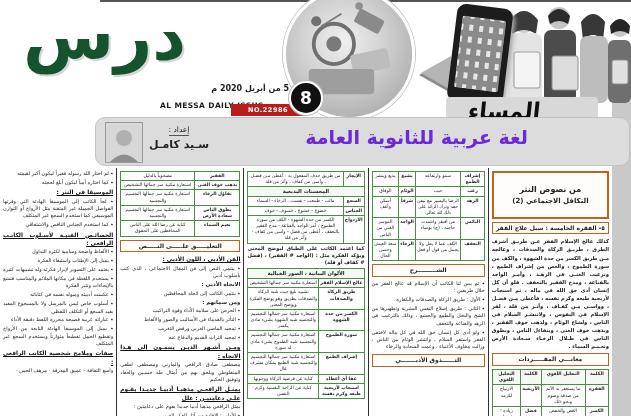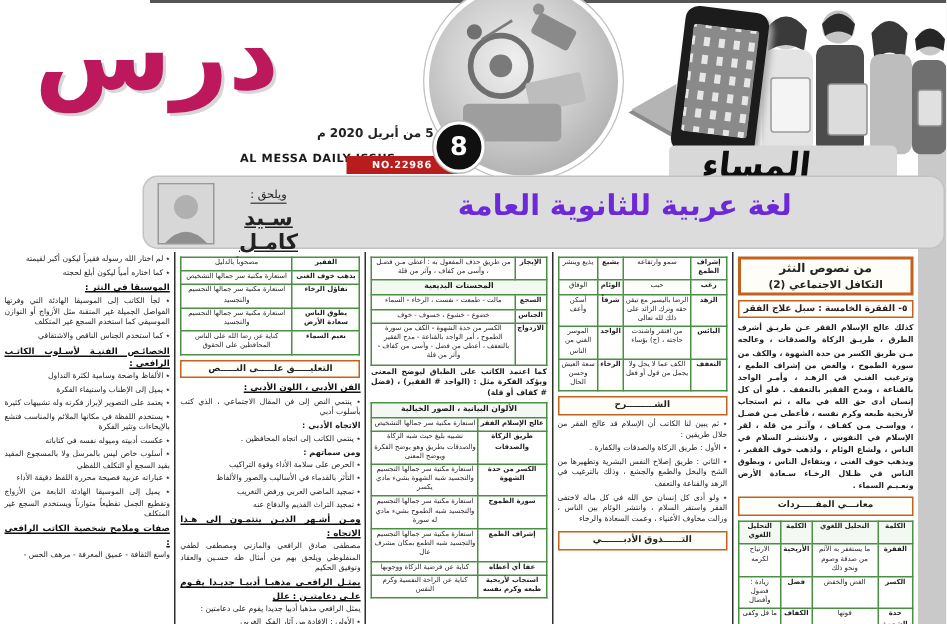--- a/index.html
+++ b/index.html
@@ -1,51 +1,51 @@
 <!DOCTYPE html>
 <html lang="ar"><head>
 <meta charset="utf-8">
 <style>
   html,body{margin:0;padding:0;}
   body{font-family:"DejaVu Sans",sans-serif;background:#eee;}
   #page{position:relative;width:631px;height:416px;background:#fff;overflow:hidden;direction:rtl;}
   
   #topline{position:absolute;top:0;left:100px;right:0;height:2px;background:#555;}
-  #logo-dars{position:absolute;left:16px;top:2px;width:170px;font-size:66px;font-weight:900;color:#be185d;line-height:1.05;direction:rtl;text-shadow:2px 2px 0 #d6d6d6;letter-spacing:-2px;}
+  #logo-dars{position:absolute;left:16px;top:2px;width:170px;font-size:66px;font-weight:900;color:#14532d;line-height:1.05;direction:rtl;text-shadow:2px 2px 0 #d6d6d6;letter-spacing:-2px;}
   #mast-date{position:absolute;left:203px;top:84px;width:108px;text-align:right;font-size:8px;font-weight:bold;color:#222;direction:rtl;}
   #mast-issueline{position:absolute;left:160px;top:101px;font-size:7.5px;font-weight:800;color:#1a1a1a;letter-spacing:.4px;direction:ltr;}
   #page-circle{position:absolute;left:289px;top:81px;width:30px;height:30px;border-radius:50%;background:#101010;color:#fff;font-size:17px;font-weight:bold;display:flex;align-items:center;justify-content:center;border:2px solid #fff;box-shadow:0 0 0 1px #bbb;z-index:6;direction:ltr;}
   #issue-bar{position:absolute;left:231px;top:104px;width:74px;height:12px;background:#b91c1c;color:#fff;font-size:6.5px;font-weight:bold;display:flex;align-items:center;justify-content:center;z-index:5;letter-spacing:.5px;direction:ltr;}
   #tech-photo{position:absolute;left:283px;top:-12px;width:126px;height:126px;border-radius:50%;background:radial-gradient(circle at 45% 40%,#f0f0f0 0%,#d2d2d2 40%,#9b9b9b 100%);border:3px solid #fff;box-shadow:0 0 0 1px #c2c2c2;z-index:2;overflow:hidden;}
   #tech-photo svg{width:100%;height:100%;}
   #arrow-icon{position:absolute;left:421px;top:56px;width:0;height:0;border-top:17px solid transparent;border-bottom:17px solid transparent;border-right:30px solid #b4b4b4;z-index:2;filter:drop-shadow(-2px 2px 0 #8b8b8b);}
   #phone-photo{position:absolute;left:452px;top:6px;width:56px;height:98px;background:#1c1c1c;border-radius:9px;transform:rotate(7deg);z-index:2;box-shadow:3px 3px 4px #aaa;}
   #phone-screen{position:absolute;left:6px;top:12px;right:6px;bottom:14px;background:#e6e6e6;background-image:linear-gradient(#8a8a8a 6px,transparent 6px),linear-gradient(90deg,#8a8a8a 6px,transparent 6px);background-size:10px 12px;background-position:2px 2px;border-radius:2px;}
   #students-photo{position:absolute;left:504px;top:0;width:127px;height:103px;z-index:1;}
   #paper-logo-box{position:absolute;left:446px;top:97px;width:152px;height:31px;background:#d8d8d8;border-radius:4px;z-index:3;}
   #paper-logo{position:absolute;left:468px;top:99px;font-size:22px;font-weight:900;color:#0e0e0e;z-index:4;transform:skewX(-6deg) scaleY(1.05);letter-spacing:-1px;}
   
   #title-band{position:absolute;left:95px;top:117px;width:533px;height:47px;background:#dcdcdc;border-radius:10px;border:1px solid #c2c2c2;z-index:7;}
   #author-photo{position:absolute;left:9px;top:4px;width:36px;height:39px;background:linear-gradient(#efefef,#bdbdbd);border:1px solid #999;overflow:hidden;}
   #author-photo svg{width:100%;height:100%;}
   #prepared{position:absolute;left:52px;top:7px;width:62px;text-align:center;font-size:7.5px;color:#222;direction:rtl;}
   #prepared .lbl{border-bottom:1px solid #555;display:inline-block;padding-bottom:1px;margin-bottom:2px;}
-  #prepared .auth{font-weight:bold;font-size:14px;text-decoration:underline;}
+  #prepared .auth{font-weight:bold;font-size:11px;}
   #main-title{position:absolute;left:120px;right:12px;top:8px;text-align:center;font-size:19px;font-weight:900;color:#6d28d9;letter-spacing:2px;direction:rtl;}
   
   #gray-margin{position:absolute;right:0;top:96px;bottom:0;width:19px;background:#c9c9c9;z-index:0;}
   #content{position:absolute;right:19px;left:0;top:168px;bottom:0;display:flex;direction:rtl;z-index:1;}
   .col{overflow:hidden;padding:2px 3px;font-size:5.1px;line-height:1.45;color:#1d1d1d;text-align:justify;direction:rtl;}
   .col:not(:last-child){border-left:1px solid #2f2f2f;}
   #col-prose{width:118px;}
   #col-vocab{width:114px;}
   #col-rhetoric{width:118px;}
   #col-comment{width:121px;}
   #col-style{width:111px;}
-  .obox{border:2px solid #c4611f;background:#fffdf7;text-align:center;font-weight:bold;color:#232323;padding:0;margin:1px 0 3px;}
+  .obox{border:2px solid #c4611f;background:#fffdf7;text-align:center;font-weight:bold;color:#232323;padding:11px;margin:1px 0 3px;}
   .obox .l1{font-size:8px;}
   .obox .l2{font-size:7px;}
   .ostrip{border:1.5px solid #c4611f;background:#fffdf7;text-align:center;font-weight:bold;font-size:6px;color:#232323;padding:1px 2px;margin:3px 0;}
   .gt{width:100%;border-collapse:collapse;margin:1px 0;}
   .gt td,.gt th{border:1px solid #4a8f43;padding:1px;font-size:4.6px;line-height:1.35;vertical-align:top;text-align:center;color:#1d1d1d;}
   .gt .w{font-weight:bold;white-space:normal;}
   .gt .sec{font-weight:bold;font-size:5.2px;background:#f3f8f2;}
   .gt th{font-weight:bold;background:#f3f8f2;}
   .h-u{font-weight:bold;text-decoration:underline;font-size:5.8px;margin:2px 0 1px;color:#101010;}
   .h-b{font-weight:bold;font-size:5.4px;margin:1px 0;}
@@ -103,21 +103,21 @@
 
   <div id="title-band">
     <div id="author-photo">
       <svg viewBox="0 0 36 39">
         <rect width="36" height="39" fill="#d7d7d7"></rect>
         <circle cx="18" cy="15" r="8" fill="#b0b0b0"></circle>
         <path d="M4 39 Q18 24 32 39 Z" fill="#8f8f8f"></path>
       </svg>
     </div>
     <div id="prepared">
-      <div class="lbl">ويلحق :</div>
+      <div class="lbl">إعداد :</div>
       <div class="auth">سـيد كامـل</div>
     </div>
     <div id="main-title">لغة عربية للثانوية العامة</div>
   </div>
 
   <div id="gray-margin"></div>
 
   <div id="content">
 
     <div class="col" id="col-prose">

